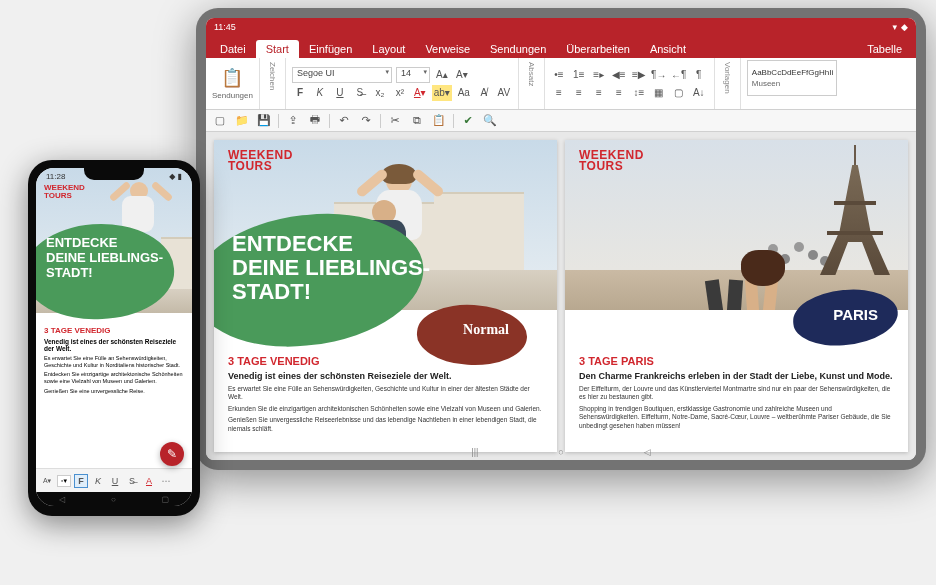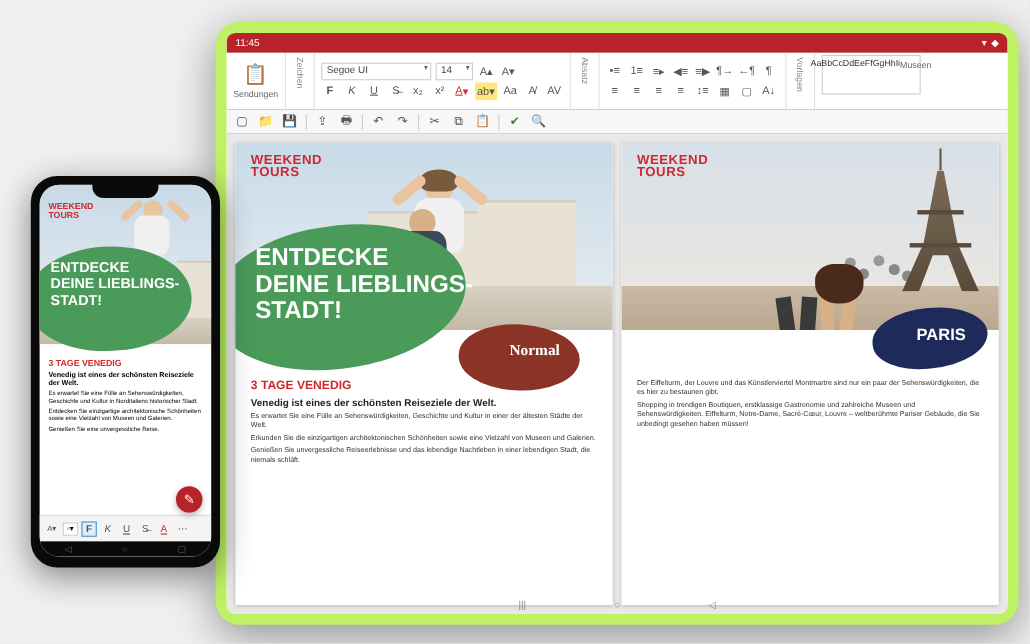--- a/index.html
+++ b/index.html
@@ -1,39 +1,39 @@
 <!DOCTYPE html>
 <html><head>
 <meta charset="utf-8">
 <style>
 *{box-sizing:border-box;margin:0;padding:0;font-family:'Segoe UI',Arial,sans-serif}
 body{background:#f0f0f0;width:936px;height:585px;position:relative;overflow:hidden}
 .stage{position:absolute;inset:0}
 
 
-.tablet{position:absolute;left:196px;top:20px;width:730px;height:548px;background:#bef264;border-radius:22px;padding:10px;box-shadow:0 10px 40px rgba(0,0,0,.4)}
+.tablet{position:absolute;left:196px;top:8px;width:730px;height:462px;background:#737373;border-radius:22px;padding:10px;box-shadow:0 10px 40px rgba(0,0,0,.4)}
 .tablet-screen{width:100%;height:100%;background:#fff;border-radius:8px;overflow:hidden;display:flex;flex-direction:column;position:relative}
 .statusbar{height:18px;background:#b8232a;color:#fff;font-size:9px;display:flex;align-items:center;justify-content:space-between;padding:0 8px}
 .statusbar .icons span{margin-left:4px}
 .menubar{height:22px;background:#b8232a;display:flex;align-items:flex-end;color:#fff;font-size:11px;padding:0 4px}
 .menubar .tab{padding:3px 10px;cursor:pointer}
 .menubar .tab.active{background:#fff;color:#b8232a;border-radius:3px 3px 0 0}
 .ribbon{background:#fff;border-bottom:1px solid #d0d0d0;display:flex;align-items:stretch;height:52px;font-size:10px;color:#444}
 .rg{border-right:1px solid #e0e0e0;display:flex;flex-direction:column;padding:2px 6px;justify-content:space-between}
 .rg-label{text-align:center;font-size:8px;color:#888;writing-mode:vertical-rl;padding:2px}
 .rg-v{display:flex;align-items:center;justify-content:center;flex-direction:column;padding:2px 6px;border-right:1px solid #e0e0e0}
 .rg-v .ico{font-size:18px}
 .rg-v .lbl{font-size:8px;color:#666;margin-top:2px}
 .rg-rows{display:flex;flex-direction:column;gap:2px;justify-content:center;flex:1}
 .rrow{display:flex;align-items:center;gap:4px}
 .sel{border:1px solid #ccc;background:#fff;height:16px;font-size:9px;padding:0 14px 0 4px;display:flex;position:relative}
 .sel::after{content:'▾';position:absolute;right:2px;font-size:7px;color:#666}
 .ibtn{width:16px;height:16px;display:flex;align-items:center;justify-content:center;font-size:10px;color:#555;cursor:pointer}
 .ibtn.wide{width:auto;padding:0 2px}
-.style-prev{border:1px solid #ccc;width:90px;height:36px;display:flex;flex-direction:row;justify-content:center;padding:2px 4px;font-size:8px}
+.style-prev{border:1px solid #ccc;width:90px;height:36px;display:flex;flex-direction:column;justify-content:center;padding:2px 4px;font-size:8px}
 .style-prev .samp{font-size:8px;color:#333}
 .style-prev .nm{font-size:8px;color:#666;margin-top:2px}
 .qat{height:22px;background:#f7f7f7;border-bottom:1px solid #d0d0d0;display:flex;align-items:center;padding:0 6px;gap:6px}
 .qat .ibtn{font-size:11px}
 .sep{width:1px;height:14px;background:#ccc}
 
 .doc-area{flex:1;background:#e8e8e8;display:flex;gap:8px;padding:8px;overflow:hidden}
 .page{flex:1;background:#fff;box-shadow:0 1px 4px rgba(0,0,0,.2);position:relative;padding:14px;overflow:hidden;font-size:8px;color:#222}
 .brand{color:#d1272e;font-weight:800;font-size:12px;line-height:.95;letter-spacing:.5px}
 .hero{position:absolute;top:0;left:0;right:0;height:170px;overflow:hidden}
@@ -91,20 +91,31 @@
 <div class="stage">
 
 <div class="tablet">
 <div class="tablet-screen">
 
   <div class="statusbar">
     <span>11:45</span>
     <span class="icons"><span>▾</span><span>◆</span></span>
   </div>
 
+  <div class="menubar">
+    <div class="tab">Datei</div>
+    <div class="tab active">Start</div>
+    <div class="tab">Einfügen</div>
+    <div class="tab">Layout</div>
+    <div class="tab">Verweise</div>
+    <div class="tab">Sendungen</div>
+    <div class="tab">Überarbeiten</div>
+    <div class="tab">Ansicht</div>
+    <div class="tab" style="margin-left:auto">Tabelle</div>
+  </div>
 
   <div class="ribbon">
     <div class="rg-v">
       <span class="ico">📋</span>
       <span class="lbl">Sendungen</span>
     </div>
     <div class="rg">
       <span class="rg-label">Zeichen</span>
     </div>
     <div class="rg" style="min-width:210px">
@@ -263,39 +274,45 @@
           <div style="position:absolute;left:4px;top:-30px;width:44px;height:36px;background:#4a2a1a;border-radius:40% 40% 48% 48%"></div>
         </div>
       </div>
       <div class="brand-wrap">
         <div class="brand">WEEKEND</div>
         <div class="brand">TOURS</div>
       </div>
       <div class="splash navy"></div>
       <div class="splash-txt badge-txt" style="right:30px;top:166px;font-size:15px;font-weight:800;font-family:inherit">PARIS</div>
       <div class="content">
+        <h3>3 TAGE PARIS</h3>
+        <h4>Den Charme Frankreichs erleben in der Stadt der Liebe, Kunst und Mode.</h4>
         <p>Der Eiffelturm, der Louvre und das Künstlerviertel Montmartre sind nur ein paar der Sehenswürdigkeiten, die es hier zu bestaunen gibt.</p>
         <p>Shopping in trendigen Boutiquen, erstklassige Gastronomie und zahlreiche Museen und Sehenswürdigkeiten. Eiffelturm, Notre-Dame, Sacré-Cœur, Louvre – weltberühmte Pariser Gebäude, die Sie unbedingt gesehen haben müssen!</p>
       </div>
     </div>
 
   </div>
 
   <div class="navbar">
     <span>|||</span>
     <span>○</span>
     <span>◁</span>
   </div>
 
 </div>
 </div>
 
 <div class="phone">
   <div class="notch"></div>
   <div class="phone-screen">
+    <div class="p-status">
+      <span>11:28</span>
+      <span>◆ ▮</span>
+    </div>
     <div class="p-hero">
       <div class="sky"></div>
       <div class="bldg" style="left:70px;width:60px;height:48px;bottom:22px"></div>
       <div class="bldg" style="left:125px;width:50px;height:54px;bottom:22px"></div>
       <div class="plaza" style="height:24px"></div>
       <div class="person" style="left:80px;top:14px;width:50px;height:80px">
         <div style="position:absolute;top:0;left:14px;width:18px;height:18px;background:#e8c4a0;border-radius:50%"></div>
         <div style="position:absolute;top:14px;left:6px;width:32px;height:36px;background:#f0f0f0;border-radius:26%"></div>
         <div style="position:absolute;top:6px;left:-8px;width:24px;height:7px;background:#e8c4a0;border-radius:4px;transform:rotate(-42deg)"></div>
         <div style="position:absolute;top:6px;right:-8px;width:24px;height:7px;background:#e8c4a0;border-radius:4px;transform:rotate(42deg)"></div>

